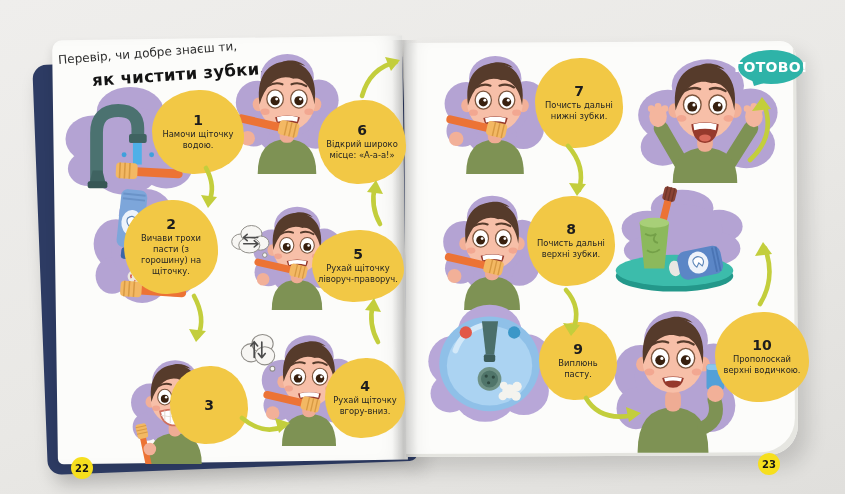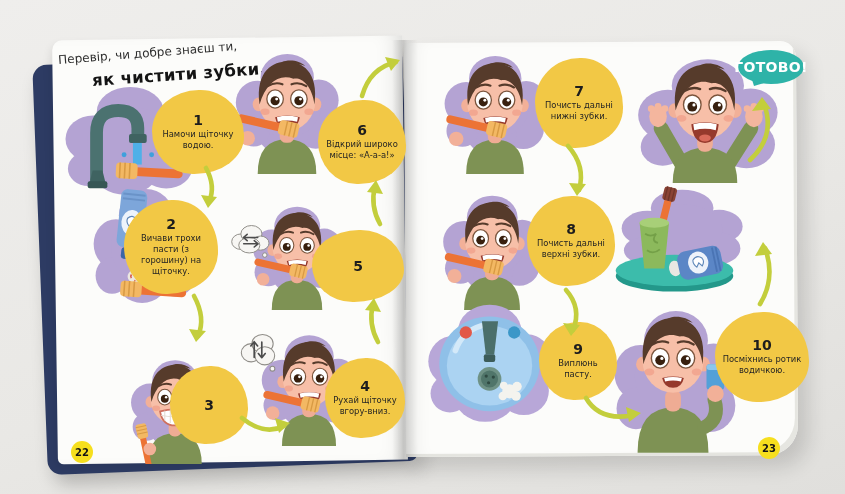--- a/index.html
+++ b/index.html
@@ -25,21 +25,21 @@
   .title1{font-size:12px;color:#2e2e2e;transform:rotate(-4.5deg);z-index:7;font-weight:500;white-space:nowrap;}
   .title2{font-size:16.5px;font-weight:bold;color:#141414;transform:rotate(-4deg);z-index:7;letter-spacing:.3px;white-space:nowrap;}
   .bubble{background:#f2c845;display:flex;flex-direction:column;align-items:center;justify-content:center;
     text-align:center;padding:6px;box-sizing:border-box;z-index:8;
     border-radius:52% 48% 55% 45% / 50% 55% 45% 52%;}
   .bubble .num{font-weight:bold;font-size:14px;line-height:1;color:#1d1d1d;}
   .bubble .txt{font-size:8.4px;line-height:1.3;color:#242424;margin-top:2px;font-weight:500;}
   .bubble.wide{border-radius:50%;}
   .bubble.wide .txt{font-size:9px;}
   .badge{background:#f6df1e;border-radius:50%;display:flex;align-items:center;justify-content:center;
-    font-size:10px;font-weight:bold;color:#151515;z-index:9;}
+    font-size:10px;font-weight:bold;color:#151515;z-index:9;margin-top:16px;}
   .speech{background:#2eb3a8;border-radius:50%;display:flex;align-items:center;justify-content:center;
     color:#fff;font-weight:bold;font-size:14px;z-index:9;letter-spacing:.3px;}
   .speech-tail{width:0;height:0;border:8px solid transparent;border-top-color:#2eb3a8;
     transform:rotate(28deg);z-index:9;}
   .illo{z-index:7;}
   .arrow-svg{z-index:9;overflow:visible;}
   .arrow-svg path.line{stroke:#c3ce3c;stroke-width:4.6;fill:none;stroke-linecap:round;}
   .arrow-svg path.head{fill:#c3ce3c;}
 </style>
 </head>
@@ -311,40 +311,41 @@
   </div>
   <div class="abs bubble" style="left:170px;top:366px;width:78px;height:78px;">
     <div class="num">3</div>
   </div>
   <div class="abs bubble" style="left:325px;top:358px;width:80px;height:80px;">
     <div class="num">4</div>
     <div class="txt">Рухай щіточку вгору-вниз.</div>
   </div>
   <div class="abs bubble" style="left:312px;top:230px;width:92px;height:72px;">
     <div class="num">5</div>
+    <div class="txt">Рухай щіточку ліворуч-праворуч.</div>
   </div>
   <div class="abs bubble" style="left:318px;top:100px;width:88px;height:84px;">
     <div class="num">6</div>
     <div class="txt">Відкрий широко місце: «А-а-а!»</div>
   </div>
   <div class="abs bubble" style="left:535px;top:58px;width:88px;height:90px;">
     <div class="num">7</div>
     <div class="txt">Почисть дальні нижні зубки.</div>
   </div>
   <div class="abs bubble" style="left:527px;top:196px;width:88px;height:90px;">
     <div class="num">8</div>
     <div class="txt">Почисть дальні верхні зубки.</div>
   </div>
   <div class="abs bubble" style="left:539px;top:322px;width:78px;height:78px;">
     <div class="num">9</div>
     <div class="txt">Виплюнь пасту.</div>
   </div>
   <div class="abs bubble" style="left:715px;top:312px;width:94px;height:90px;">
     <div class="num">10</div>
-    <div class="txt">Посміхнись ротик водичкою.</div>
+    <div class="txt">Прополоскай верхні водичкою.</div>
   </div>
 
   <svg class="abs arrow-svg" style="left:354px;top:52px;width:50px;height:48px;" viewBox="0 0 50 48">
       <path class="line" d="M8,44 Q16,16 42,10"></path>
       <path class="head" d="M46,8 L31,5 L37,19 Z"></path>
     </svg>
   <svg class="abs arrow-svg" style="left:194px;top:164px;width:30px;height:46px;" viewBox="0 0 30 46">
       <path class="line" d="M12,4 Q22,22 15,38"></path>
       <path class="head" d="M14,44 L7,31 L23,33 Z"></path>
     </svg>

